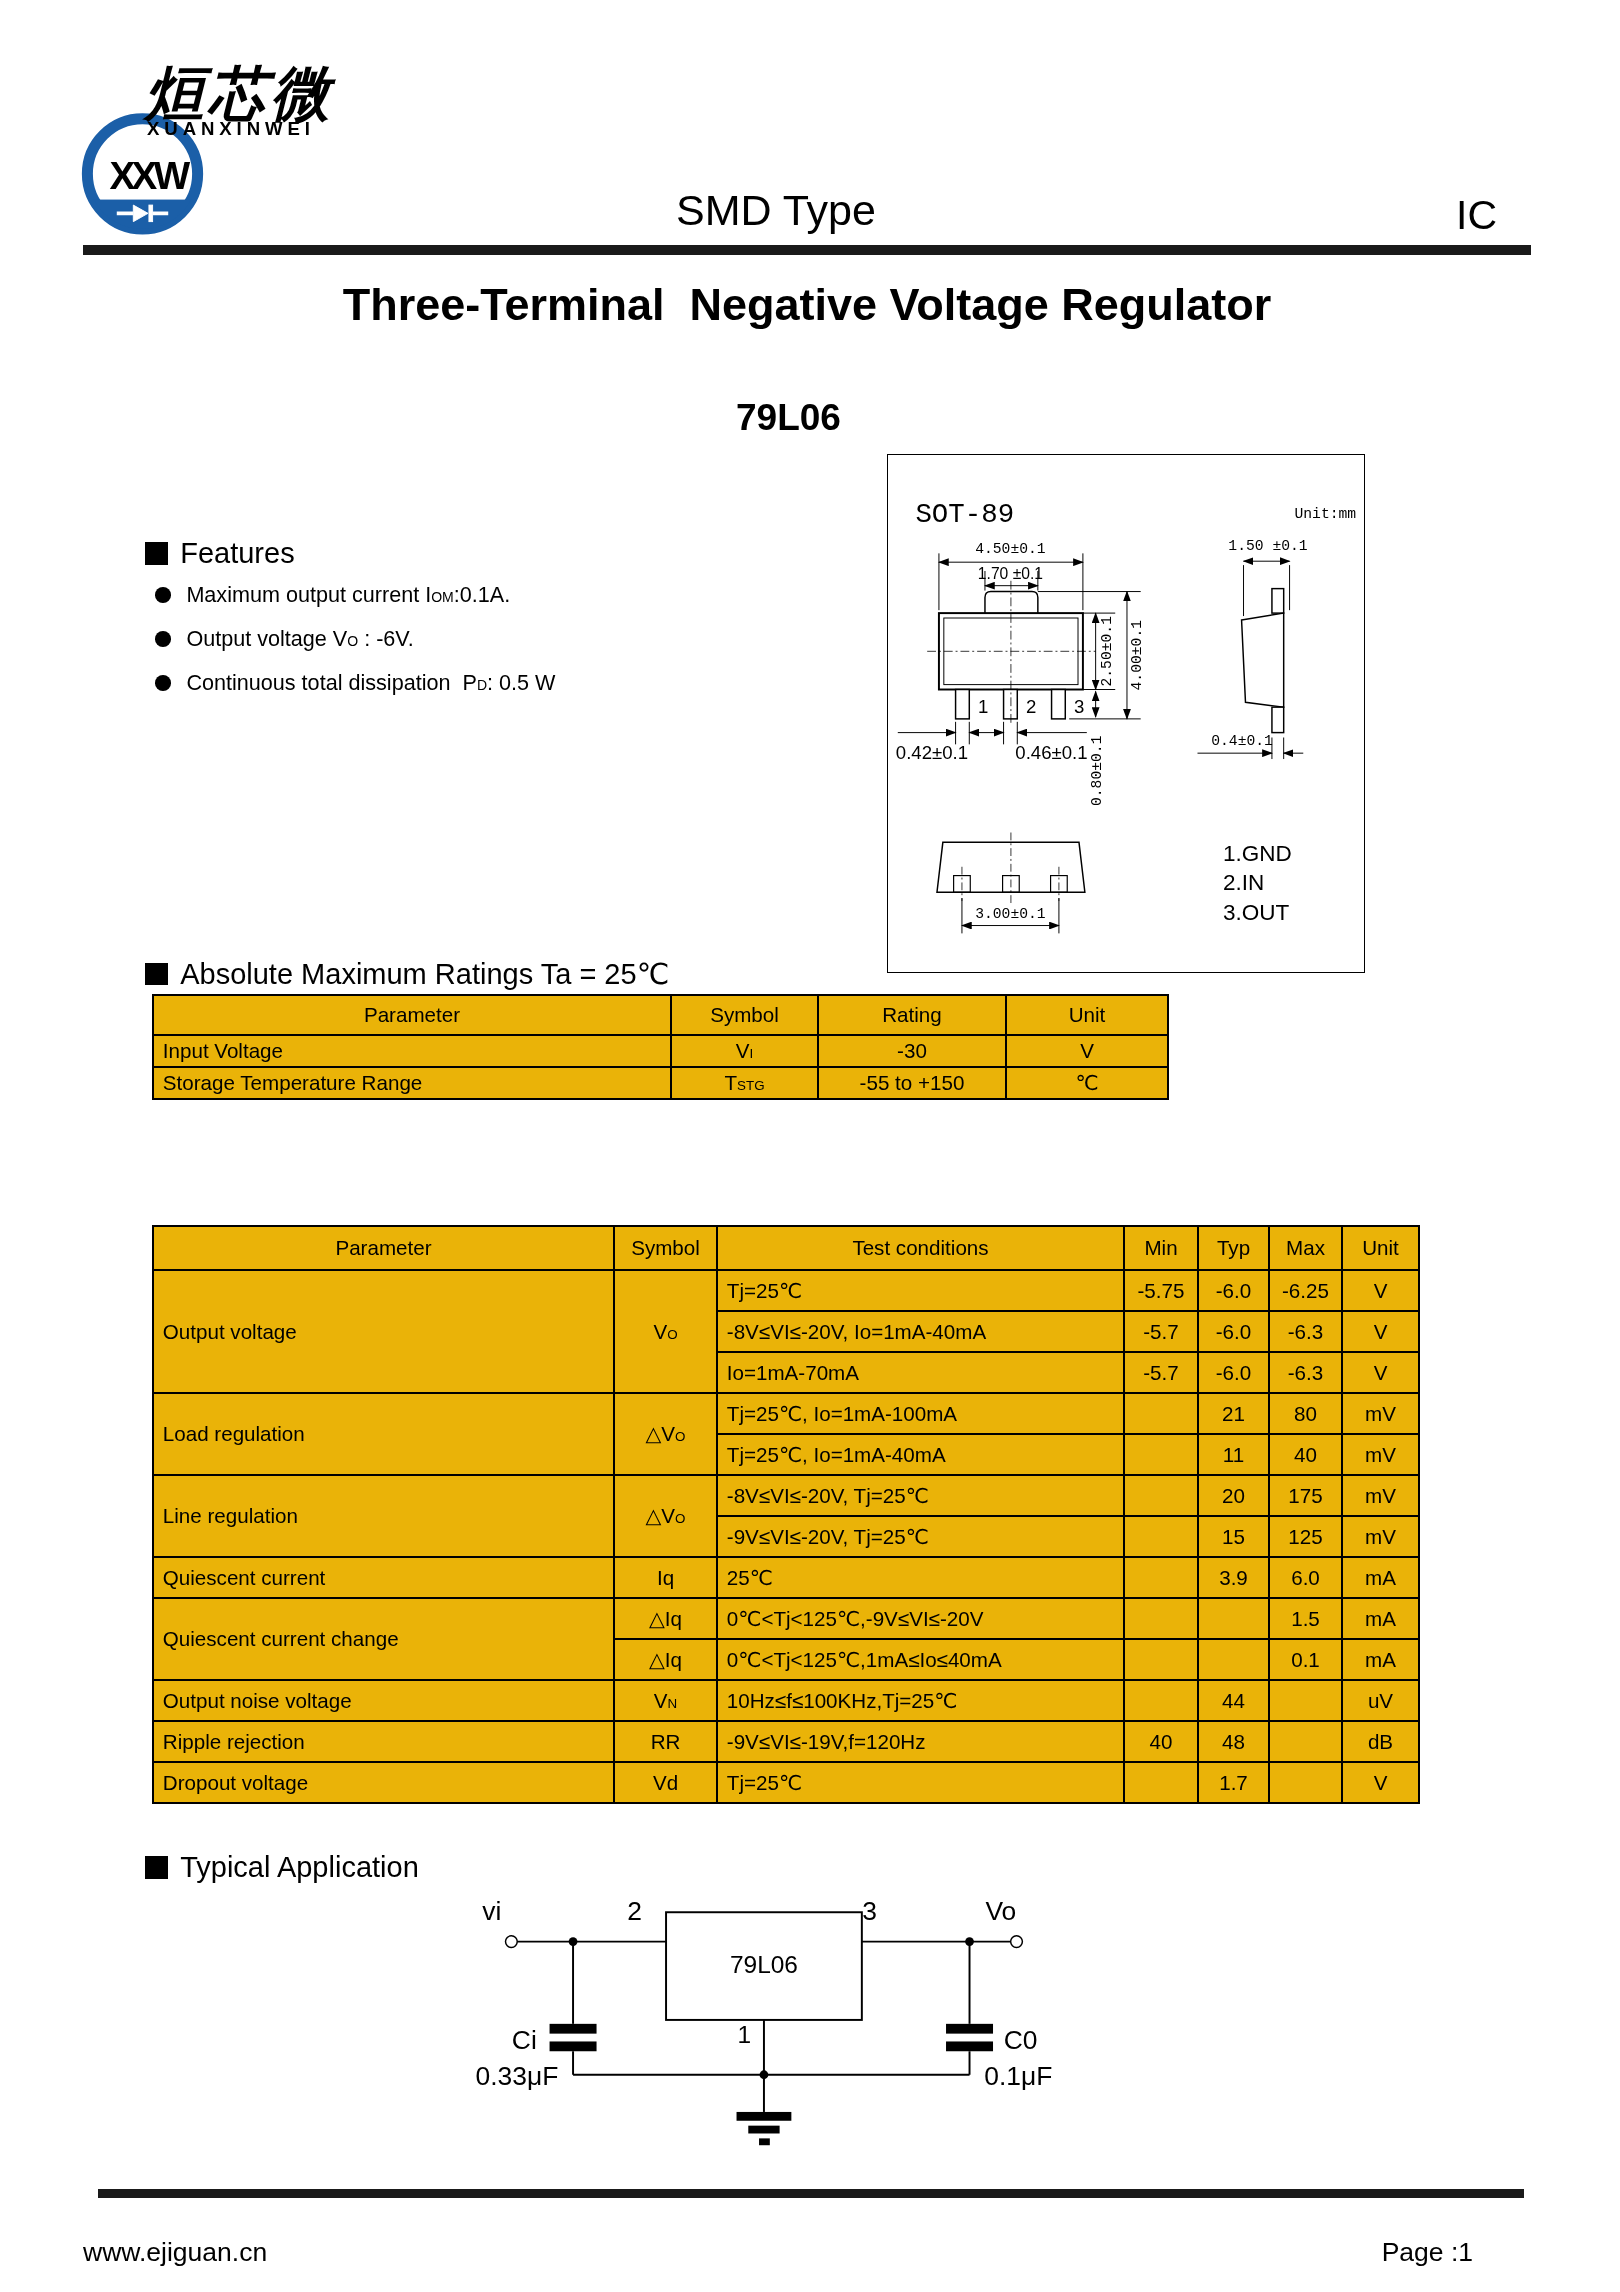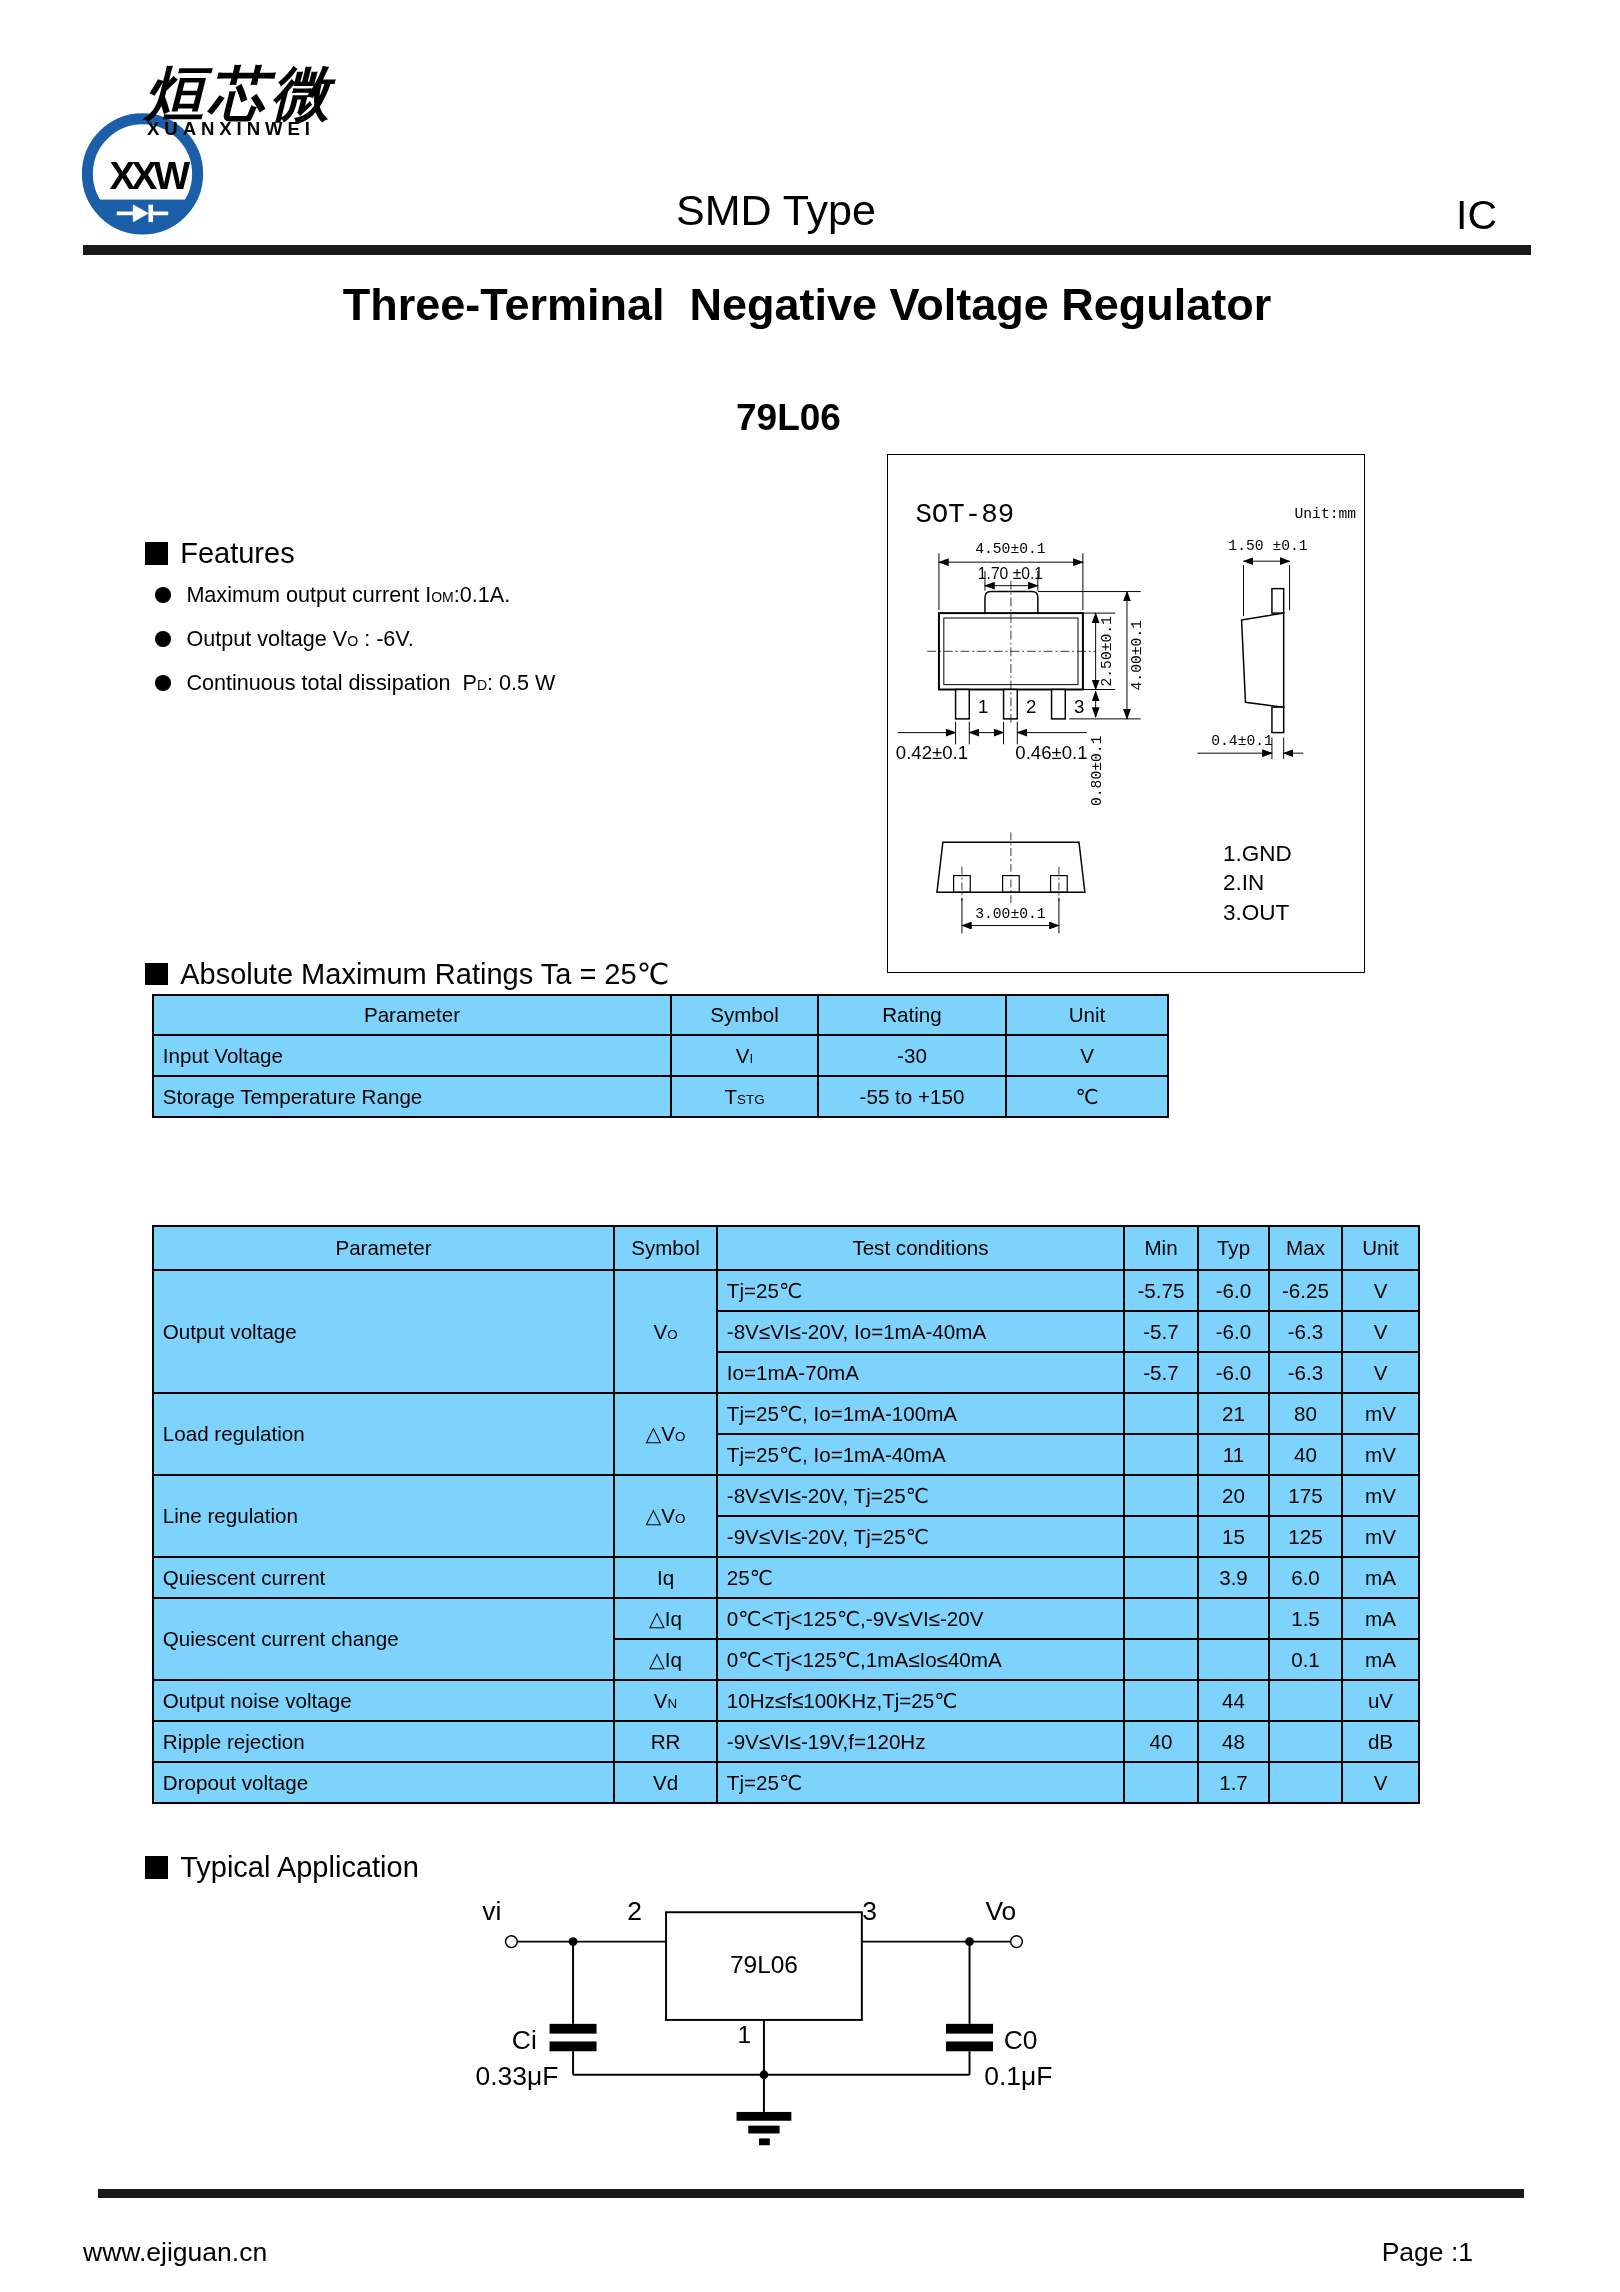--- a/index.html
+++ b/index.html
@@ -27,29 +27,29 @@
   .sec-head .h-main{font-size:29px;}
   .sec-head .h-note{font-size:20.6px;margin-left:3.9px;}
 
   
   .feat-item{position:absolute;display:flex;align-items:center;gap:15.7px;}
   .dot{width:15.7px;height:15.7px;border-radius:50%;background:#000;flex:0 0 auto;}
   .feat-text{font-size:21.6px;white-space:pre;}
   .sub{font-size:0.65em;}
 
   
-  table{border-collapse:collapse;table-layout:fixed;background:#7dd3fc;}
+  table{border-collapse:collapse;table-layout:fixed;background:#eab308;}
   td,th{border:2px solid #000;font-size:20.6px;font-weight:normal;
     padding:0 5.9px;vertical-align:middle;box-sizing:border-box;overflow:hidden;}
   table.doc-table{border:2.9px solid #000;}
   th{text-align:center;border-bottom:2.9px solid #000;}
   td.c{text-align:center;}
   td.l{text-align:left;padding-left:8.8px;}
   tr.grp td{border-top:2.9px solid #000;}
-  .amr-table td{height:41px;}
+  .amr-table td{height:32px;}
   .amr-table th{height:40px;}
   .ec-table td{height:41px;}
   .ec-table th{height:44px;}
 
   
   .pkg-box{position:absolute;left:887px;top:454px;width:476px;height:517px;border:1px solid #000;}
   .pkg-box svg, .circuit svg{display:block;}
   .circuit{position:absolute;left:323px;top:1877px;width:784px;height:279px;}
 
   text{fill:#000;}

